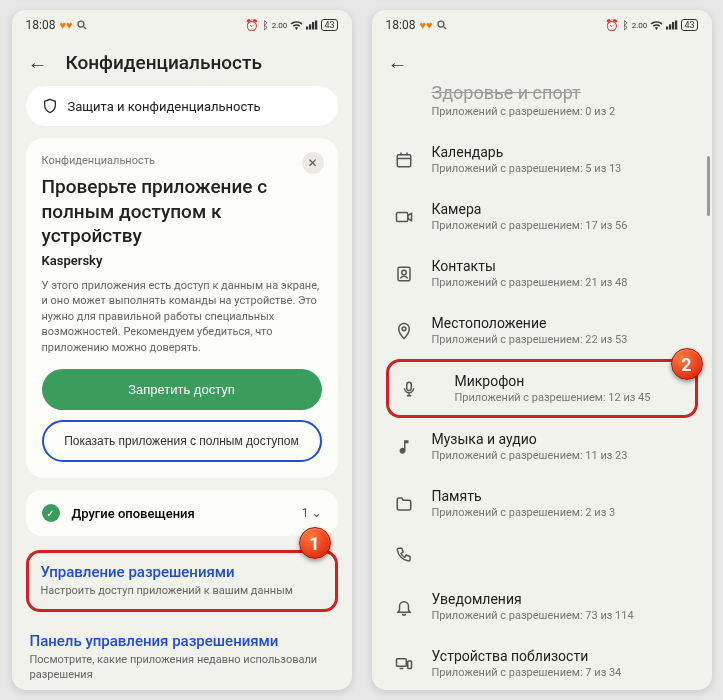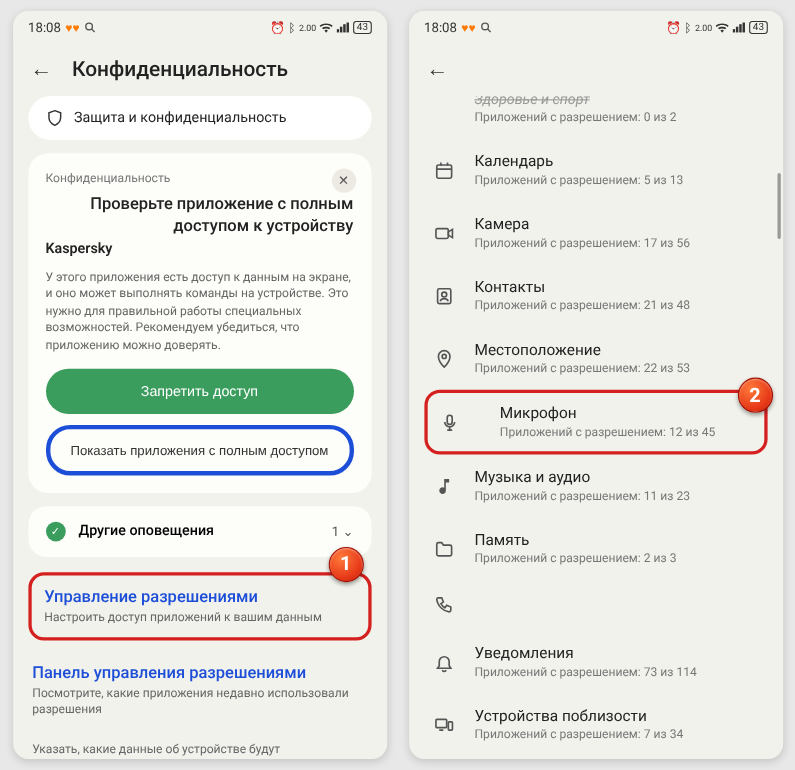--- a/index.html
+++ b/index.html
@@ -68,31 +68,31 @@
     position: relative;
   }
   .card-label { font-size: 11px; color: #777; margin-bottom: 8px; }
   .card-close {
     position: absolute; top: 14px; right: 14px;
     width: 22px; height: 22px; border-radius: 50%;
     background: #eceae2; display: flex; align-items: center;
     justify-content: center; font-size: 12px; color: #555;
     cursor: pointer;
   }
-  .card-title { font-size: 15px; font-weight: 500; color: #222; line-height: 1.3; margin-bottom: 4px; text-align: right; }
+  .card-title { font-size: 19px; font-weight: 500; color: #222; line-height: 1.3; margin-bottom: 4px; }
   .card-app { font-size: 13px; font-weight: 600; color: #222; margin-bottom: 10px; }
   .card-desc { font-size: 11px; color: #666; line-height: 1.4; margin-bottom: 14px; }
   .btn-primary {
     background: #3a9d5d; color: #fff; border: none;
     border-radius: 22px; padding: 13px; width: 100%;
     font-size: 13px; font-weight: 500; margin-bottom: 10px;
     cursor: pointer;
   }
   .btn-outline {
-    background: transparent; border: 4px solid #1d4ed8;
+    background: transparent; border: 2px solid #1d4ed8;
     border-radius: 22px; padding: 12px; width: 100%;
     font-size: 12px; font-weight: 500; color: #333;
     cursor: pointer;
   }
   .notif-row {
     background: #fdfdf9; border-radius: 16px;
     padding: 14px 16px; display: flex; align-items: center;
     gap: 12px; margin-bottom: 14px;
   }
   .check-circle {
@@ -277,21 +277,21 @@
 
   <div class="content2" id="perm-list">
     <div class="scroll-ind"></div>
   <div class="perm-row cut" style="padding-top: 0px;">
         <div class="perm-icon" style="visibility: hidden;">
           <svg width="18" height="18" viewBox="0 0 24 24" fill="none" stroke="#555" stroke-width="2">
             <path d="M12 21s-8-5-8-12a5 5 0 0 1 9-3 5 5 0 0 1 9 3c0 7-8 12-8 12z"></path>
           </svg>
         </div>
         <div class="perm-text">
-          <div class="perm-title" style="text-decoration: line-through; color: rgb(153, 153, 153); font-size: 13px; font-style: italic;">Здоровье и спорт</div>
+          <div class="perm-title" style="text-decoration: line-through; color: rgb(153, 153, 153); font-size: 18px;">Здоровье и спорт</div>
           <div class="perm-sub">Приложений с разрешением: 0 из 2</div>
         </div>
       </div>
       <div class="perm-row">
         <div class="perm-icon">
           <svg width="18" height="18" viewBox="0 0 24 24" fill="none" stroke="#555" stroke-width="2">
             <rect x="3" y="5" width="18" height="16" rx="2"></rect>
             <line x1="3" y1="10" x2="21" y2="10"></line>
             <line x1="8" y1="2" x2="8" y2="6"></line>
             <line x1="16" y1="2" x2="16" y2="6"></line>

